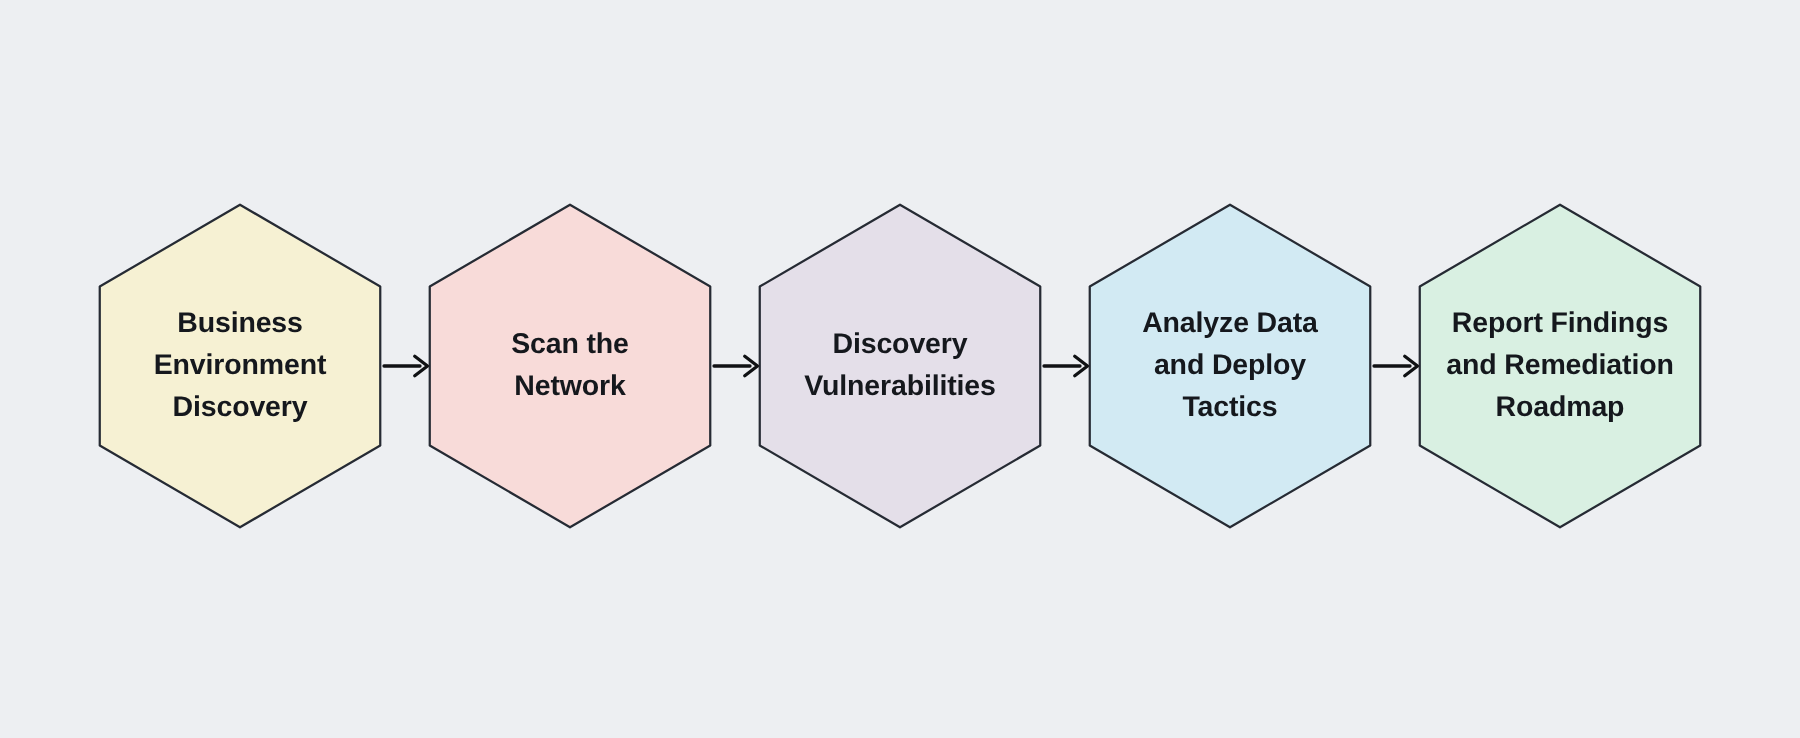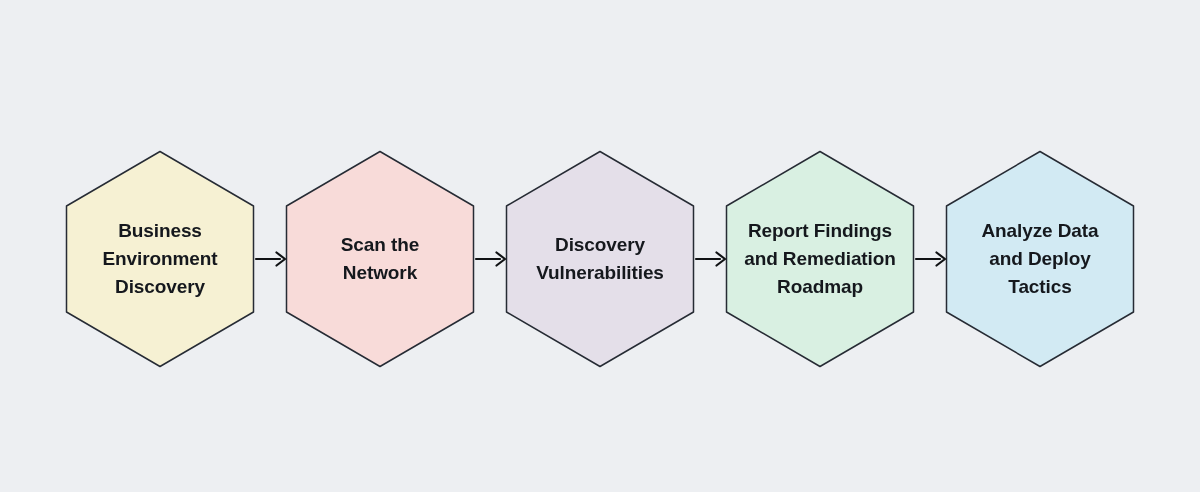--- a/index.html
+++ b/index.html
@@ -7,21 +7,20 @@
     padding: 0;
     background: #edeff2;
     font-family: "Liberation Sans", sans-serif;
   }
   .canvas {
     position: relative;
     width: 1200px;
     height: 372px;
     background: #edeff2;
     overflow: hidden;
-    margin-top: 15px;
   }
   .stage {
     position: absolute;
     top: 135px;
     width: 190px;
     height: 218px;
   }
   .stage:nth-of-type(1) { left: 65px; }
   .stage:nth-of-type(2) { left: 285px; }
   .stage:nth-of-type(3) { left: 505px; }
@@ -92,34 +91,34 @@
   <div class="stage">
     <svg class="hex-svg" viewBox="0 0 190 218">
       <polygon points="95,1.5 188.5,56 188.5,162 95,216.5 1.5,162 1.5,56" fill="#e4dfe9" stroke="#262b34"></polygon>
     </svg>
     <div class="stage-label">Discovery
 Vulnerabilities</div>
   </div>
 
   <div class="stage">
     <svg class="hex-svg" viewBox="0 0 190 218">
+      <polygon points="95,1.5 188.5,56 188.5,162 95,216.5 1.5,162 1.5,56" fill="#d2eaf3" stroke="#262b34"></polygon>
+    </svg>
+    <div class="stage-label">Analyze Data
+and Deploy
+Tactics</div>
+  </div>
+
+  <div class="stage">
+    <svg class="hex-svg" viewBox="0 0 190 218">
       <polygon points="95,1.5 188.5,56 188.5,162 95,216.5 1.5,162 1.5,56" fill="#d9f0e2" stroke="#262b34"></polygon>
     </svg>
     <div class="stage-label">Report Findings
 and Remediation
 Roadmap</div>
-  </div>
-
-  <div class="stage">
-    <svg class="hex-svg" viewBox="0 0 190 218">
-      <polygon points="95,1.5 188.5,56 188.5,162 95,216.5 1.5,162 1.5,56" fill="#d2eaf3" stroke="#262b34"></polygon>
-    </svg>
-    <div class="stage-label">Analyze Data
-and Deploy
-Tactics</div>
   </div>
 
   <svg class="arrows-layer" viewBox="0 0 1200 492">
     <g>
       <line x1="256" y1="244" x2="280" y2="244" stroke="#101214"></line>
       <polyline points="276.5,237.5 285,244 276.5,250.5" stroke="#101214"></polyline>
     </g>
     <g>
       <line x1="476" y1="244" x2="500" y2="244" stroke="#101214"></line>
       <polyline points="496.5,237.5 505,244 496.5,250.5" stroke="#101214"></polyline>

